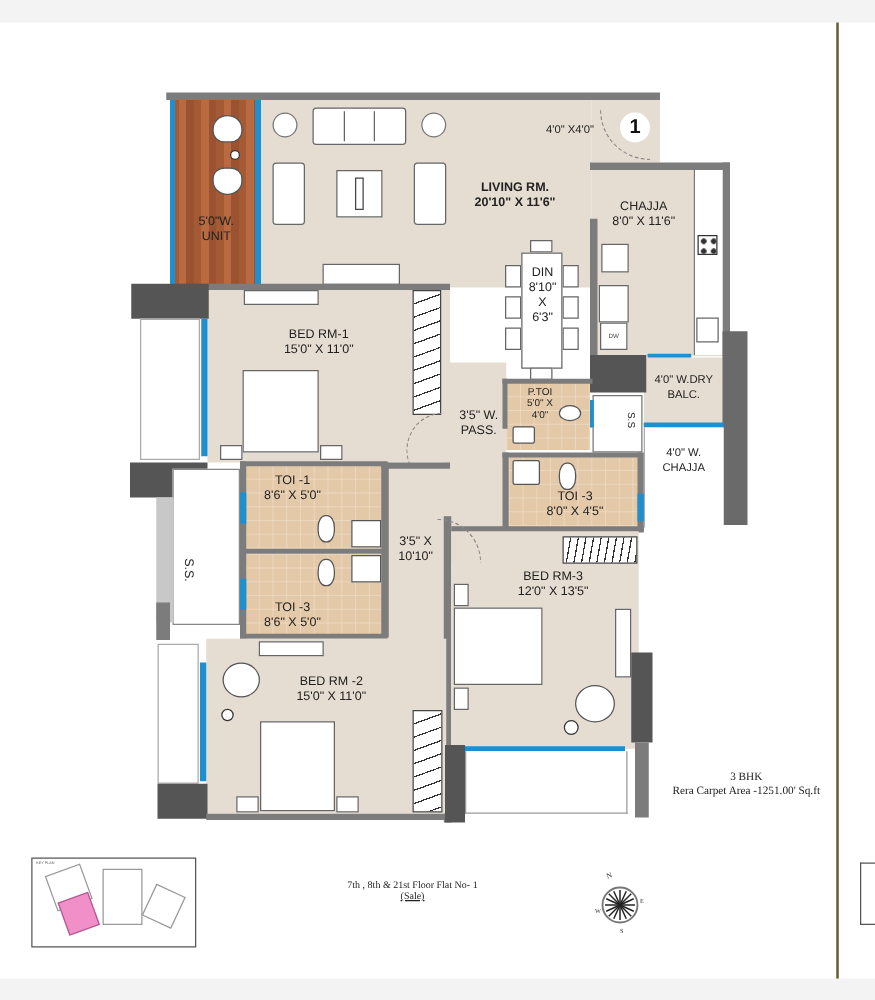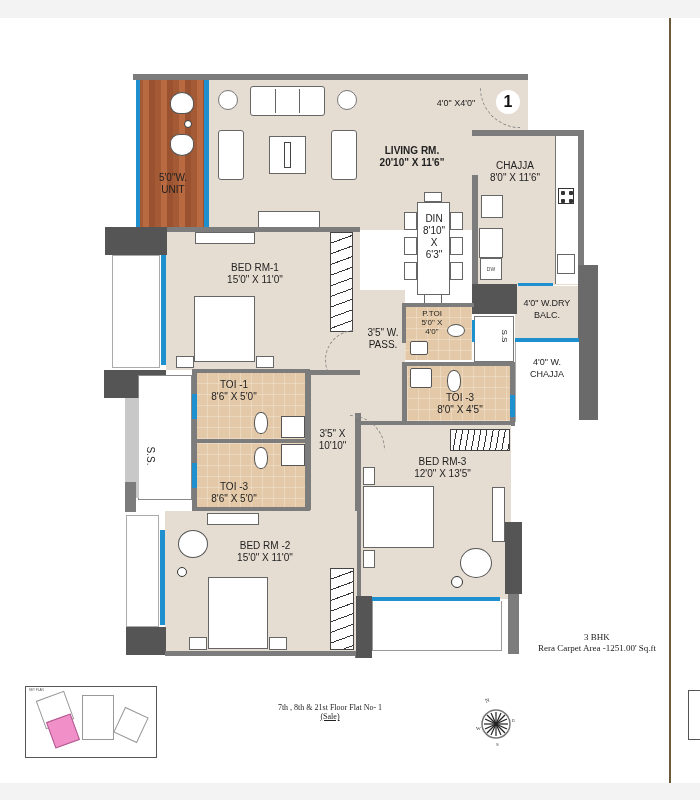--- a/index.html
+++ b/index.html
@@ -237,21 +237,21 @@
   <div class="abs glass" style="left:372px;top:597px;width:128px;height:4px;"></div>
   <div class="abs white" style="left:372px;top:601px;width:130px;height:50px;border:1px solid #999;border-top:none;"></div>
   <div class="abs wall" style="left:508px;top:594px;width:11px;height:60px;"></div>
   <div class="abs wall-dark" style="left:356px;top:596px;width:16px;height:62px;"></div>
   <div class="lbl" style="left:400px;top:456px;width:85px;">
     <div>BED RM-3</div>
     <div>12'0" X 13'5"</div>
   </div>
   <div class="door-arc" style="left:315px;top:415px;width:70px;height:70px;clip-path:inset(0 0 35px 35px);"></div>
 
-  <div class="lbl serif" style="left:522px;top:632px;width:150px;font-size:9px;line-height:11px;">
+  <div class="lbl serif" style="left:522px;top:616px;width:150px;font-size:9px;line-height:11px;">
     <div>3 BHK</div>
     <div>Rera Carpet Area  -1251.00' Sq.ft</div>
   </div>
 </div>
 
 <div class="abs" style="left:25px;top:686px;width:132px;height:72px;border:1px solid #555;background:#fff;">
   <div class="abs" style="left:3px;top:1px;font-size:3px;color:#555;">KEY PLAN</div>
   <div class="abs" style="left:14px;top:8px;width:30px;height:30px;border:1px solid #999;transform:rotate(-20deg);"></div>
   <div class="abs" style="left:24px;top:30px;width:26px;height:28px;background:#f08fc8;border:1px solid #b05a90;transform:rotate(-20deg);"></div>
   <div class="abs" style="left:56px;top:8px;width:32px;height:45px;border:1px solid #999;"></div>

